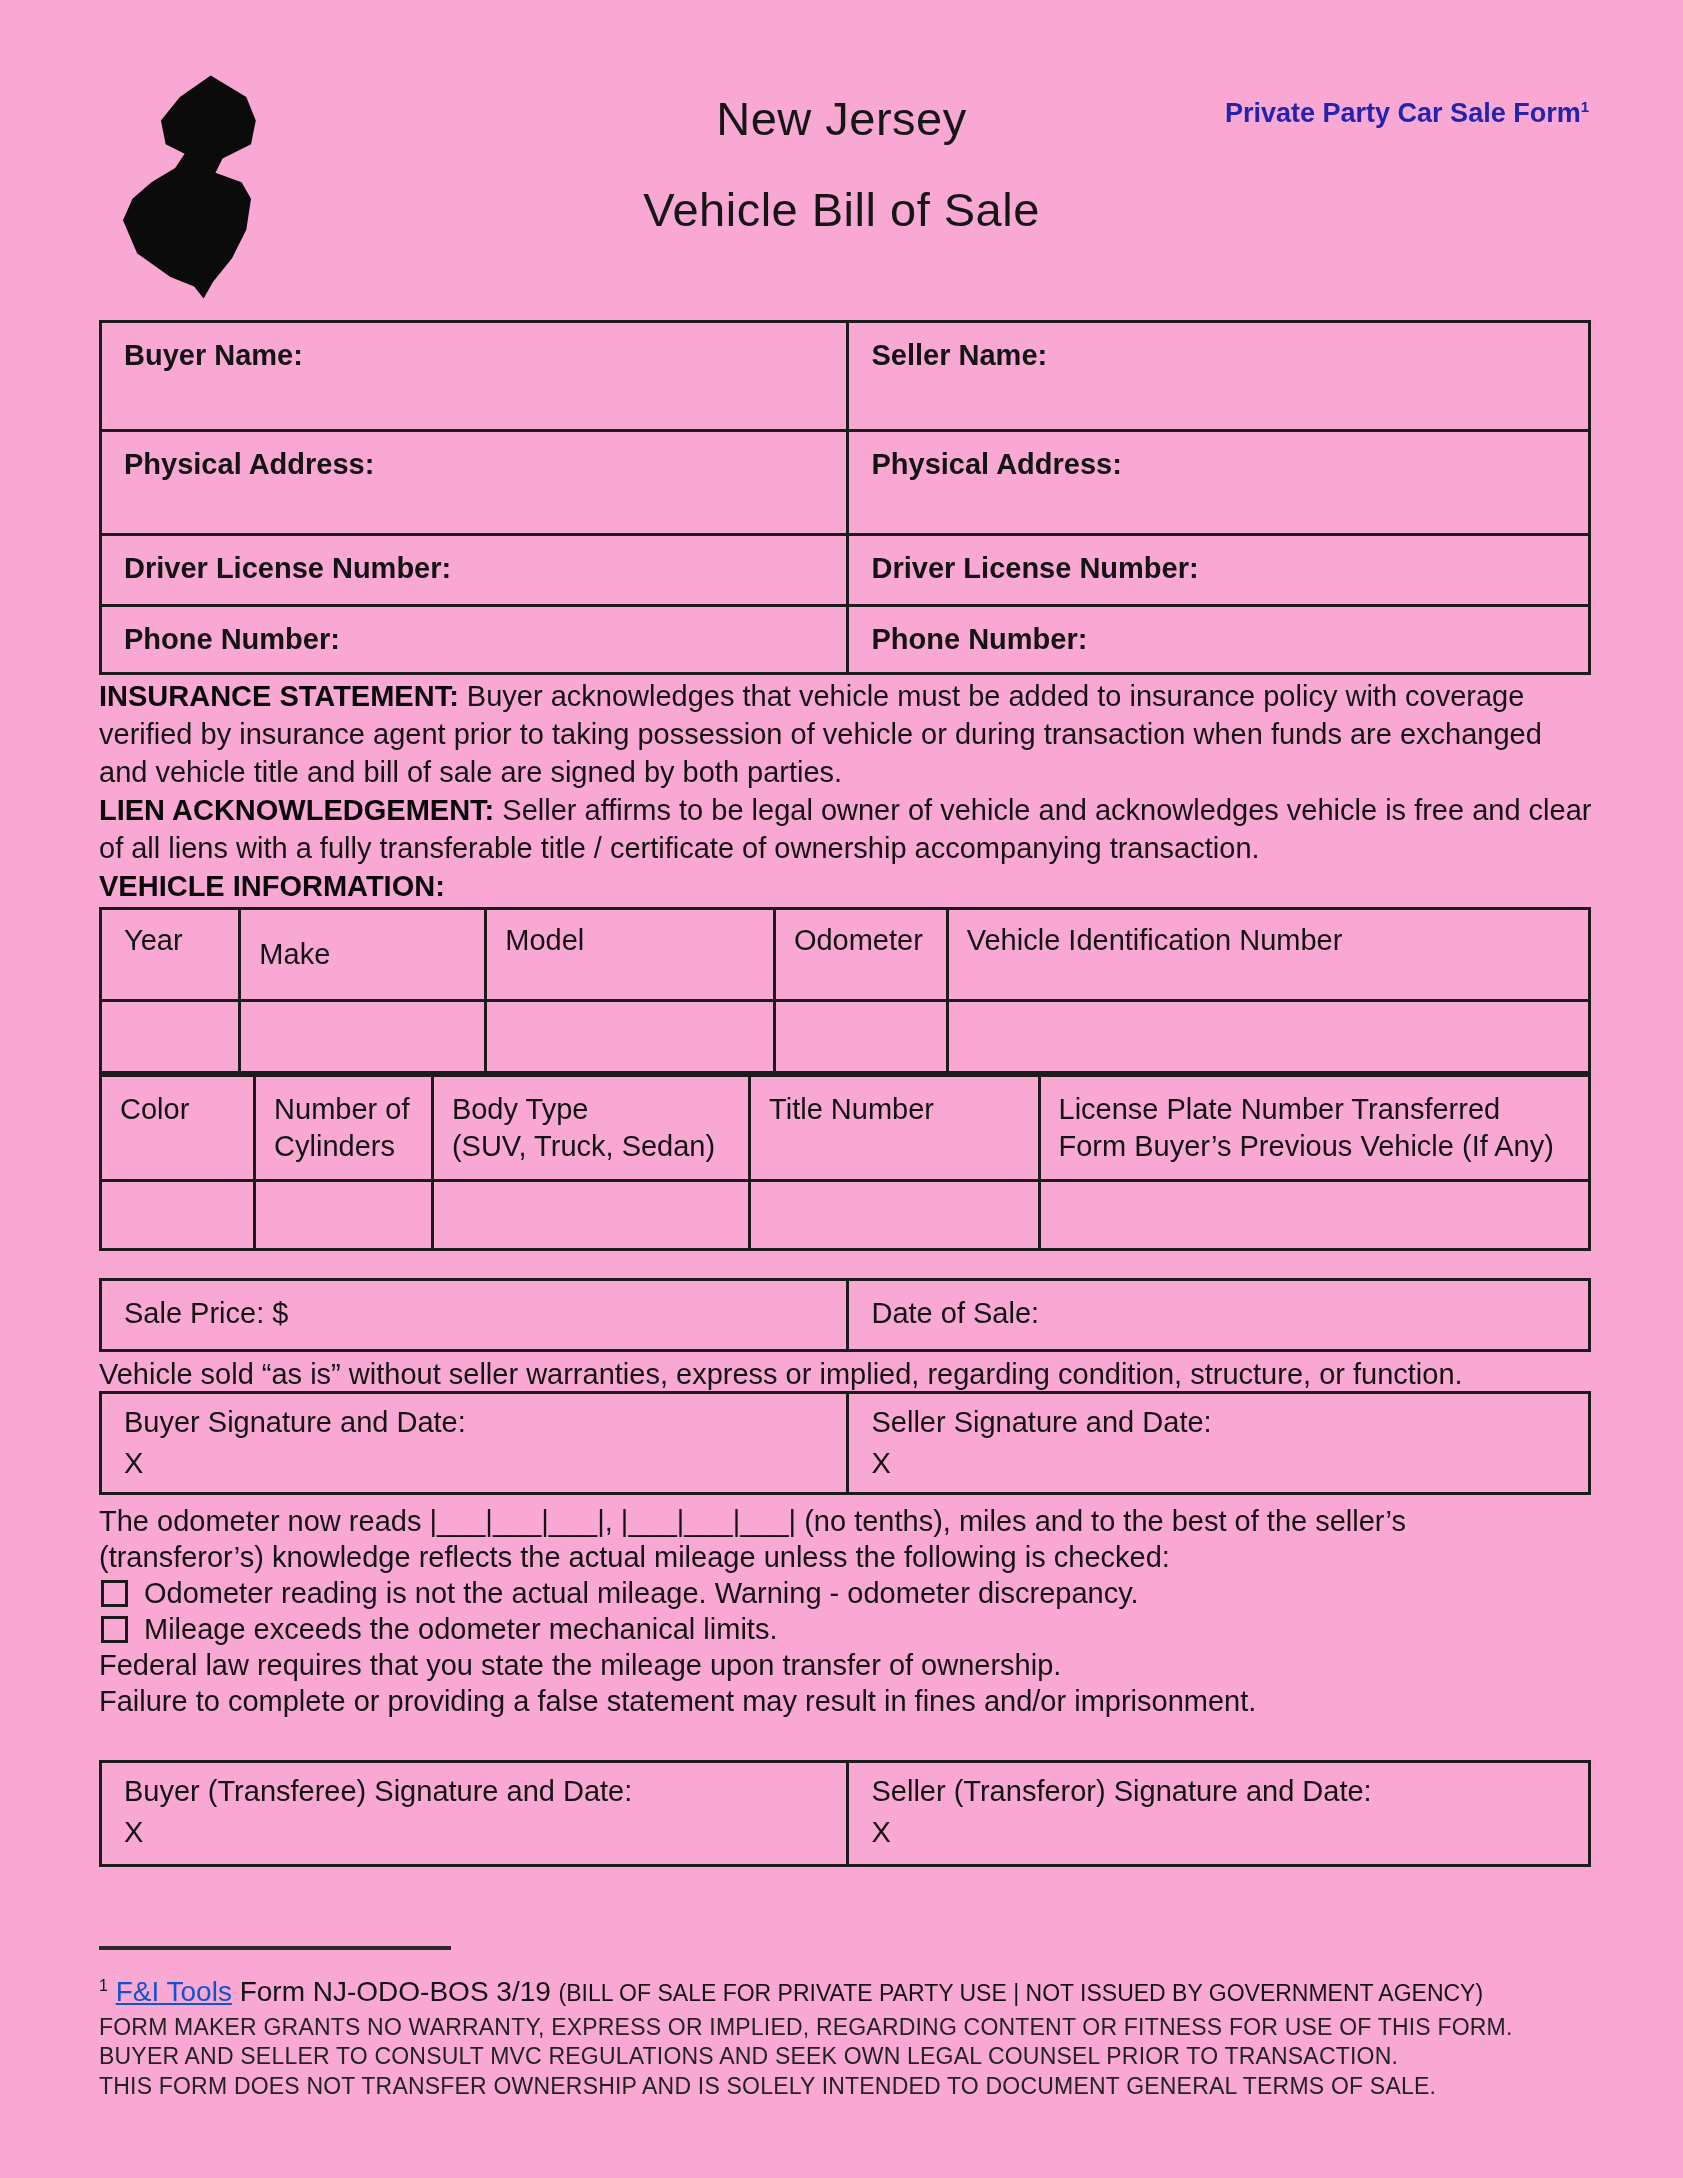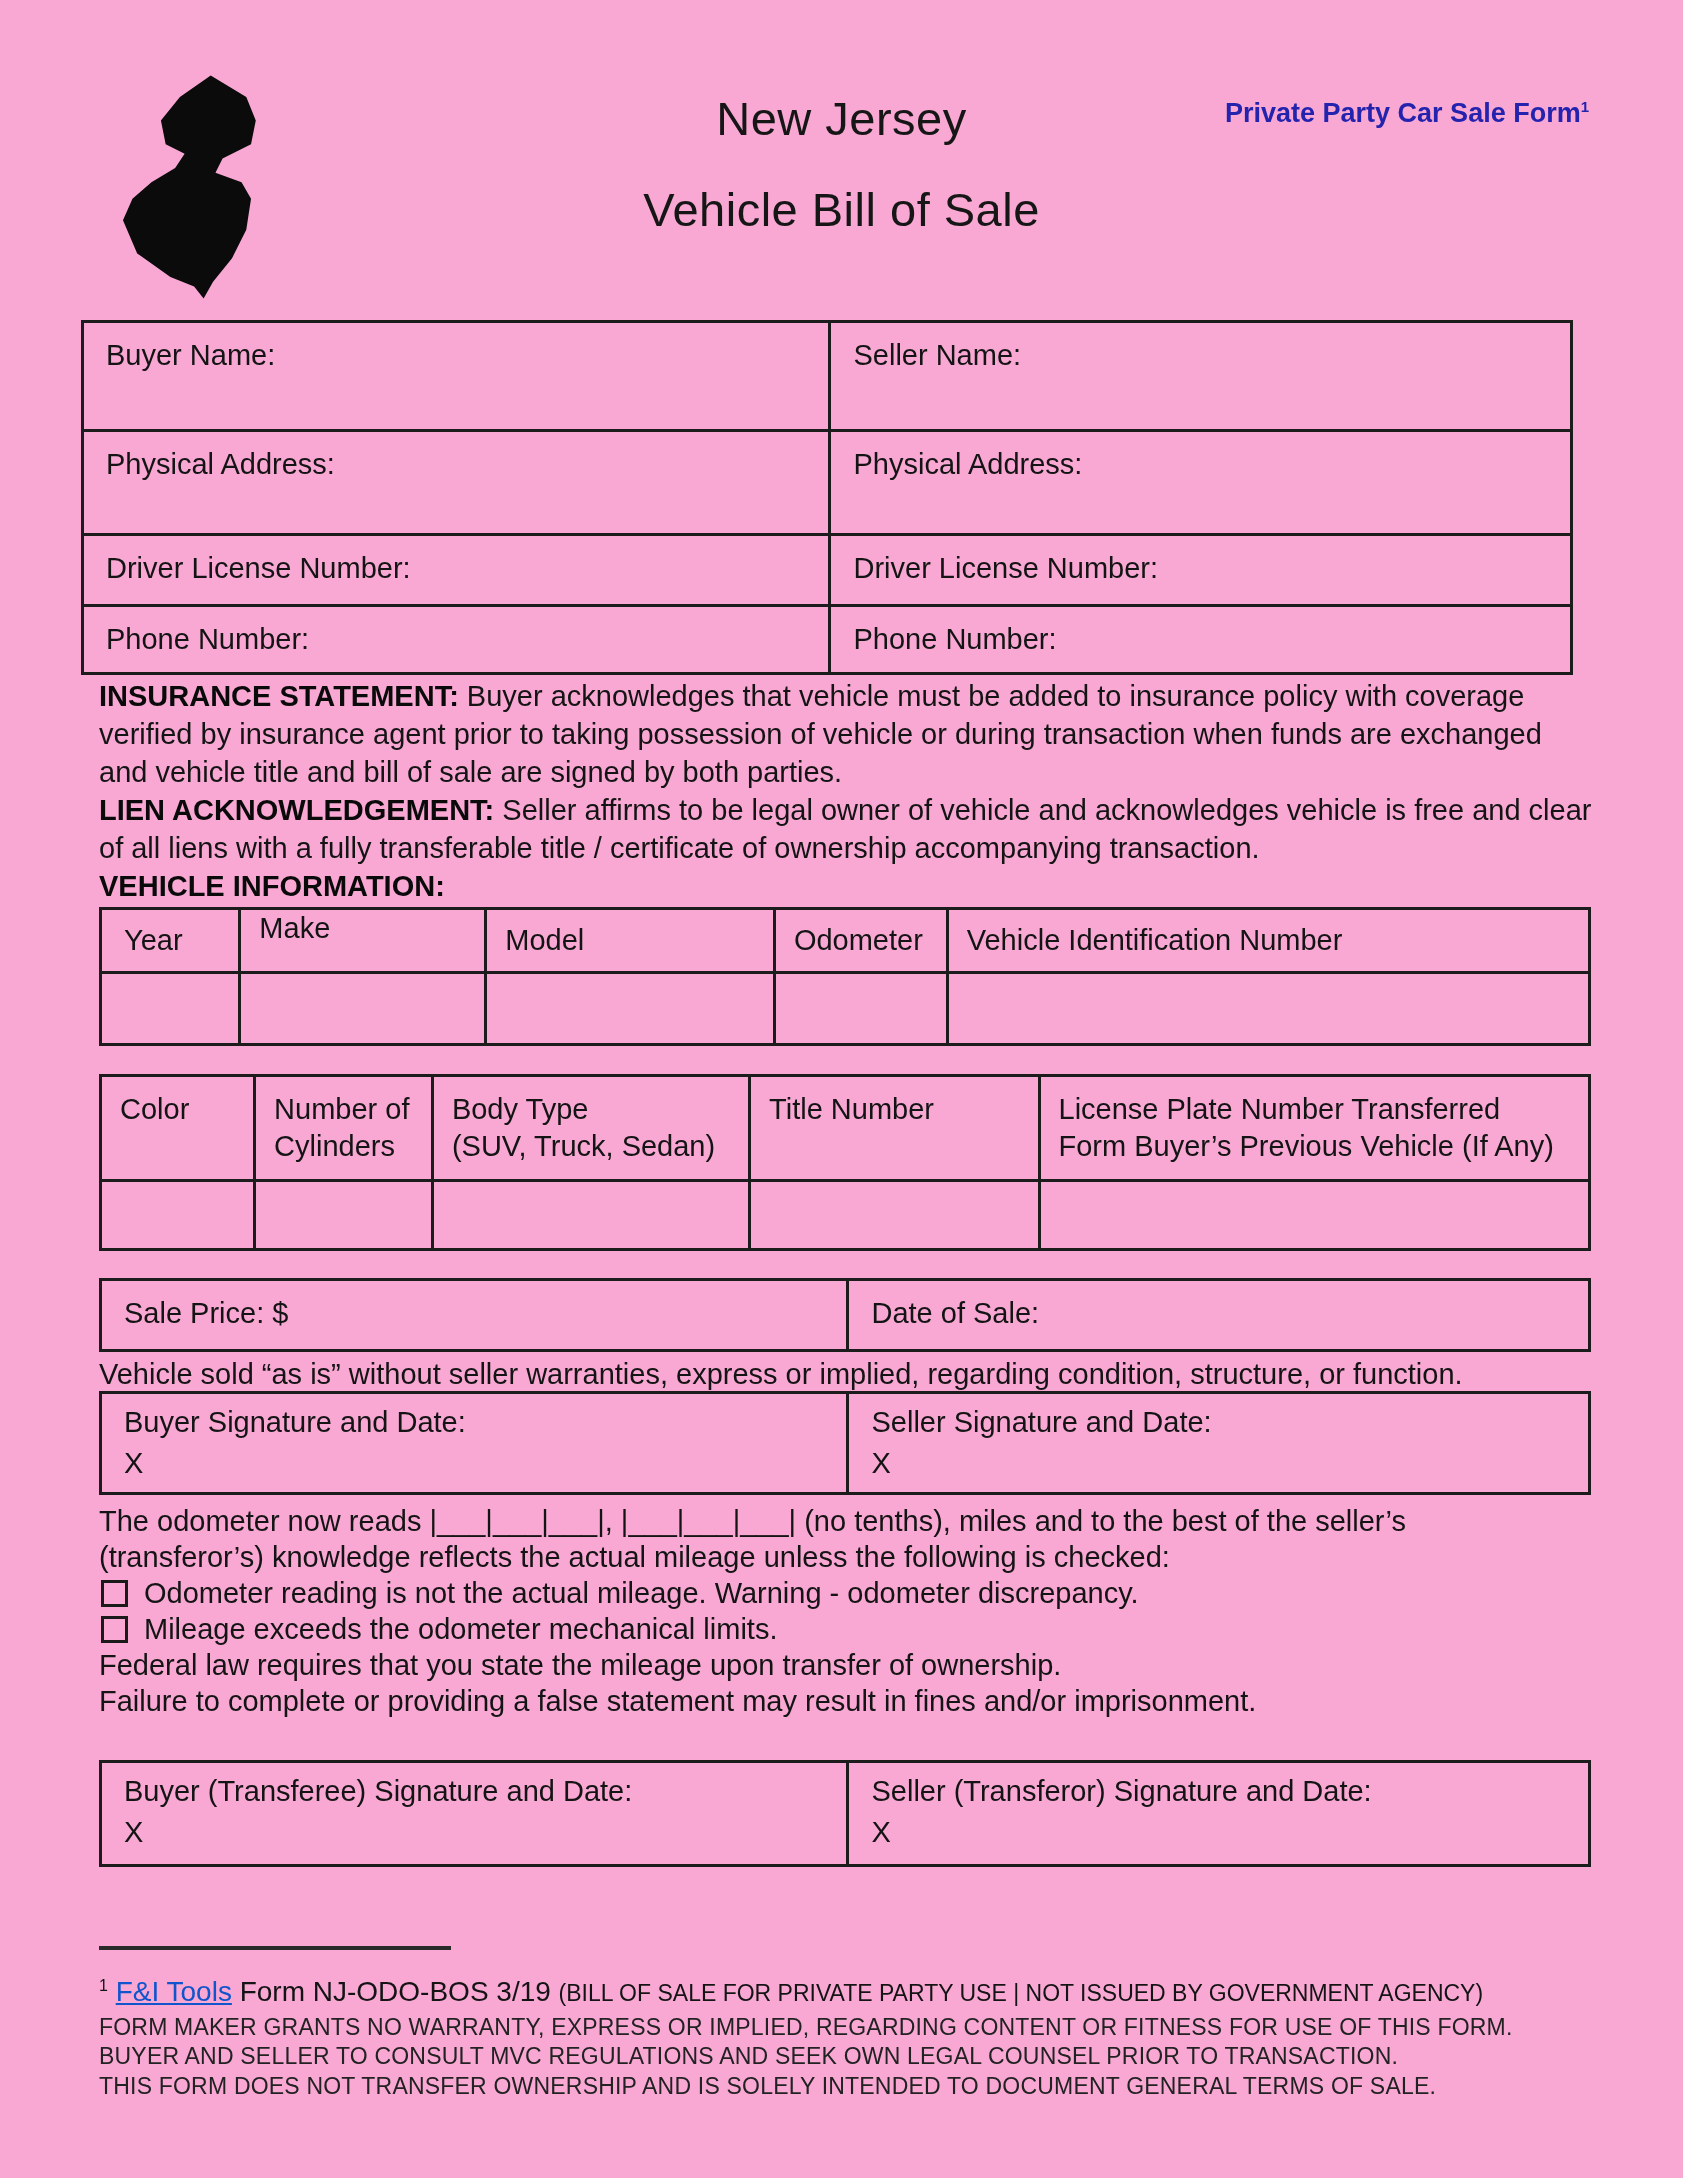--- a/index.html
+++ b/index.html
@@ -28,21 +28,21 @@
     color:#242e7d; letter-spacing:-2px; line-height:1; }
   .wm-tls { position:absolute; bottom:-8px; left:2px; font-size:61px; font-weight:bold;
     color:#242e7d; letter-spacing:0px; line-height:1; }
   .logo-caption { margin-top:6px; font-size:27px; font-weight:bold; color:#2323ae;
     white-space:nowrap; }
   .logo-caption sup { font-size:15px; }
   
   table.frm { border-collapse:collapse; table-layout:fixed; width:1492px; }
   table.frm td { border:3px solid #1c1c1c; vertical-align:top; font-size:29px;
     padding:16px 22px; color:#141414; }
-  .tbl-parties { position:absolute; left:81px; top:320px; }
+  .tbl-parties { position:absolute; left:99px; top:320px;font-weight:bold; }
   .tbl-v1 { position:absolute; left:99px; top:907px; }
   .tbl-v2 { position:absolute; left:99px; top:1074px; }
   .tbl-sale { position:absolute; left:99px; top:1278px; }
   .tbl-sig1 { position:absolute; left:99px; top:1391px; }
   .tbl-sig2 { position:absolute; left:99px; top:1760px; }
   .cell-two-line span { display:block; line-height:37px; }
   .xmark { margin-top:8px; font-size:29px; }
   
   .stmt-block { position:absolute; left:99px; top:677px; width:1497px;
     font-size:29px; line-height:38px; color:#141414; }
@@ -117,21 +117,21 @@
     <colgroup>
         <col style="width:9.36%">
         <col style="width:16.52%">
         <col style="width:19.38%">
         <col style="width:11.61%">
         <col style="width:43.13%">
       </colgroup>
     <tbody>
         <tr style="height:61px">
       <td style="padding:14px 22px">Year</td>
-      <td style="padding:2px 18px">Make</td>
+      <td style="padding:28px 18px">Make</td>
       <td style="padding:14px 18px">Model</td>
       <td style="padding:14px 18px">Odometer</td>
       <td style="padding:14px 18px">Vehicle Identification Number</td>
     </tr>
     <tr style="height:72px">
       <td></td>
       <td></td>
       <td></td>
       <td></td>
       <td></td>

